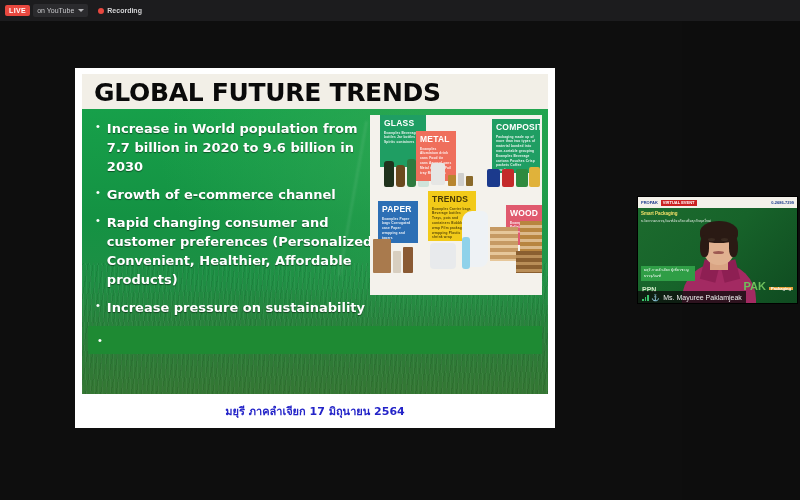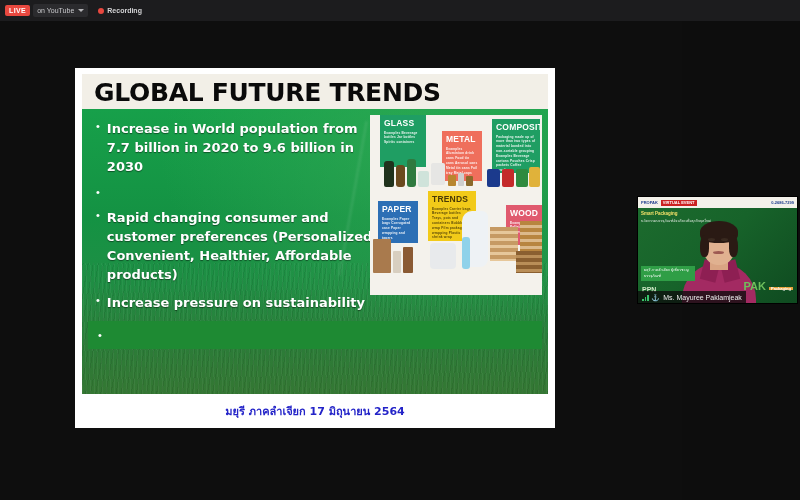--- a/index.html
+++ b/index.html
@@ -199,20 +199,21 @@
         <div class="streak" style="left:58%;top:4%;width:2px;height:55%;"></div>
         <div class="streak" style="left:66%;top:18%;width:1px;height:45%;"></div>
 
         <div id="bullets">
           <div class="bullet">
             <span class="bdot">•</span>
             <span class="btext">Increase in World population from 7.7 billion in 2020 to 9.6 billion in 2030</span>
           </div>
           <div class="bullet">
             <span class="bdot">•</span>
+            <span class="btext">Growth of e-commerce channel</span>
           </div>
           <div class="bullet">
             <span class="bdot">•</span>
             <span class="btext">Rapid changing consumer and customer preferences (Personalized, Convenient, Healthier, Affordable products)</span>
           </div>
           <div class="bullet">
             <span class="bdot">•</span>
             <span class="btext">Increase pressure on sustainability</span>
           </div>
         </div>
@@ -223,21 +224,21 @@
             <span class="cdesc">Examples
 Beverage bottles
 Jar bottles
 Spirits containers</span>
           </div>
           <div class="prod" style="left:14px;top:46px;width:10px;height:26px;background:#20321c;border-radius:3px 3px 2px 2px;"></div>
           <div class="prod" style="left:26px;top:50px;width:9px;height:22px;background:#6b4a1e;border-radius:3px;"></div>
           <div class="prod" style="left:37px;top:44px;width:9px;height:28px;background:#2f7a3f;border-radius:3px;"></div>
           <div class="prod" style="left:48px;top:56px;width:11px;height:16px;background:#cfe3da;border-radius:2px;"></div>
 
-          <div class="cat" style="left:72px;top:16px;width:40px;height:50px;background:#ef6f5c;">
+          <div class="cat" style="left:46px;top:16px;width:40px;height:50px;background:#ef6f5c;">
             <span class="cname">METAL</span>
             <span class="cdesc">Examples
 Aluminium drink cans
 Food tin cans
 Aerosol cans
 Metal tin cans
 Foil tray
 Metal caps</span>
           </div>
           <div class="prod" style="left:61px;top:48px;width:14px;height:22px;background:#e6e6e4;border-radius:2px;"></div>

